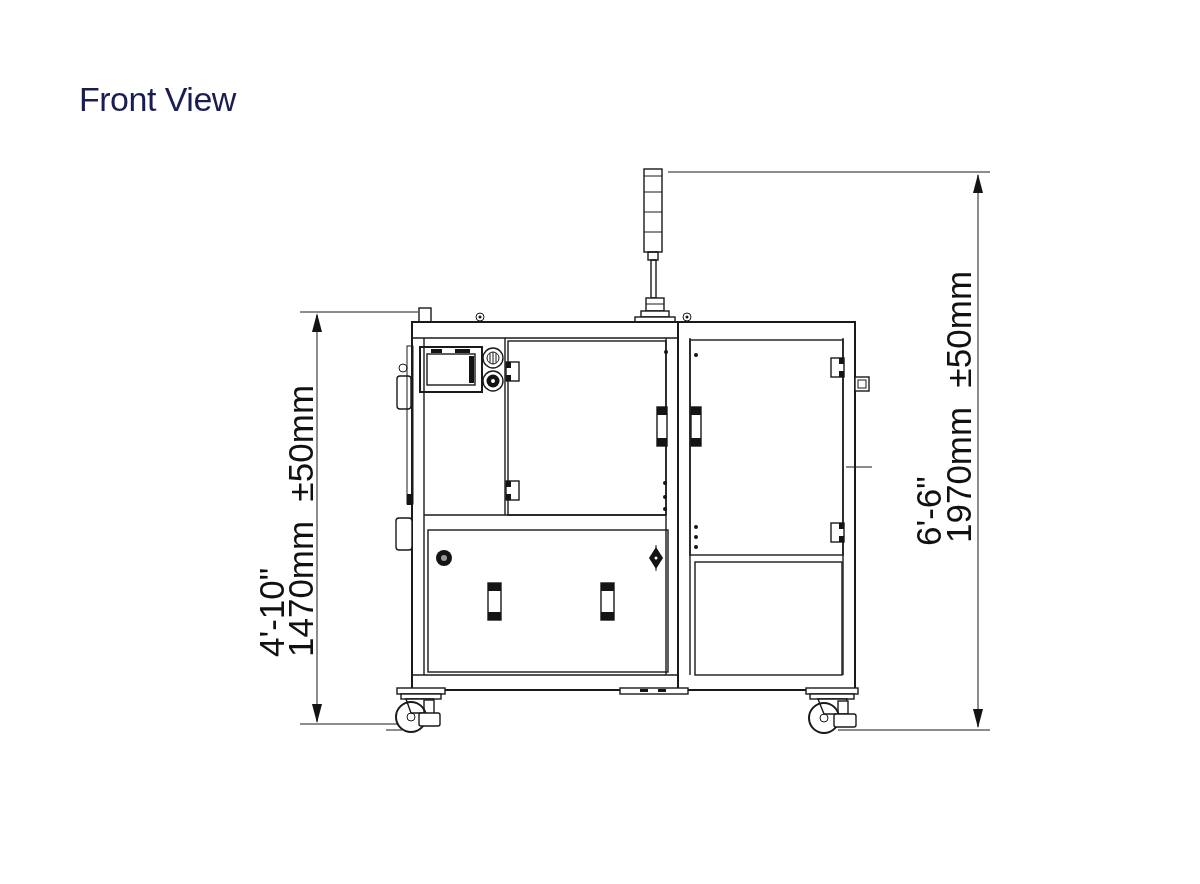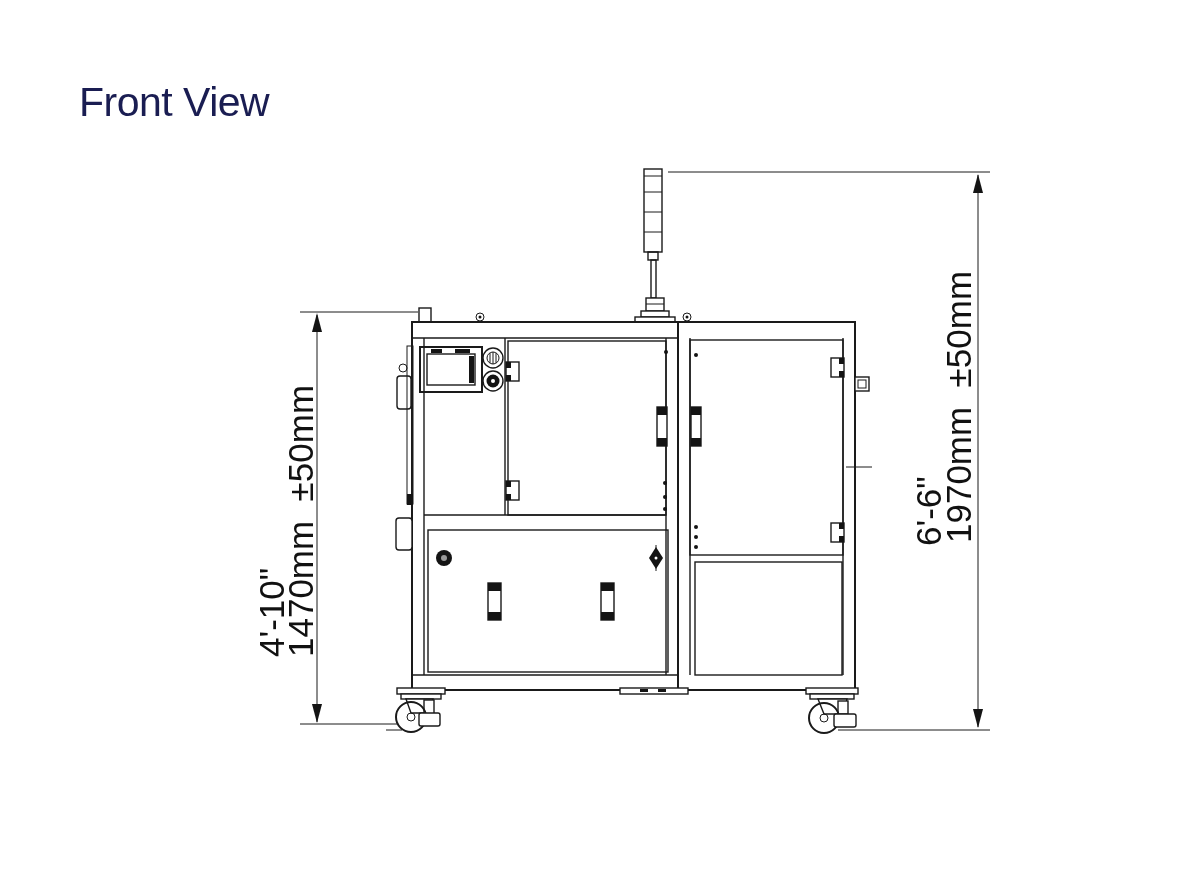--- a/index.html
+++ b/index.html
@@ -2,21 +2,21 @@
 <html><head>
 <meta charset="utf-8">
 <style>
   html,body{margin:0;padding:0;background:#ffffff;}
   #canvas{
     position:relative;width:1200px;height:884px;background:#ffffff;
     overflow:hidden;font-family:"Liberation Sans",sans-serif;
   }
   #page-title{
     position:absolute;left:79px;top:82px;margin:0;
-    font-size:41px;font-weight:500;letter-spacing:-0.5px;line-height:1;
+    font-size:34px;font-weight:500;letter-spacing:-0.5px;line-height:1;
     font-family:"Liberation Sans",sans-serif;
   }
   #drawing{position:absolute;left:0;top:0;}
   #drawing text{
     font-family:"Liberation Sans",sans-serif;
     font-size:35px;fill:#111111;white-space:pre;
   }
   .thin{stroke:#1a1a1a;stroke-width:1;fill:none;}
   .med{stroke:#1a1a1a;stroke-width:1.4;fill:none;}
   .thick{stroke:#1a1a1a;stroke-width:2;fill:none;}

